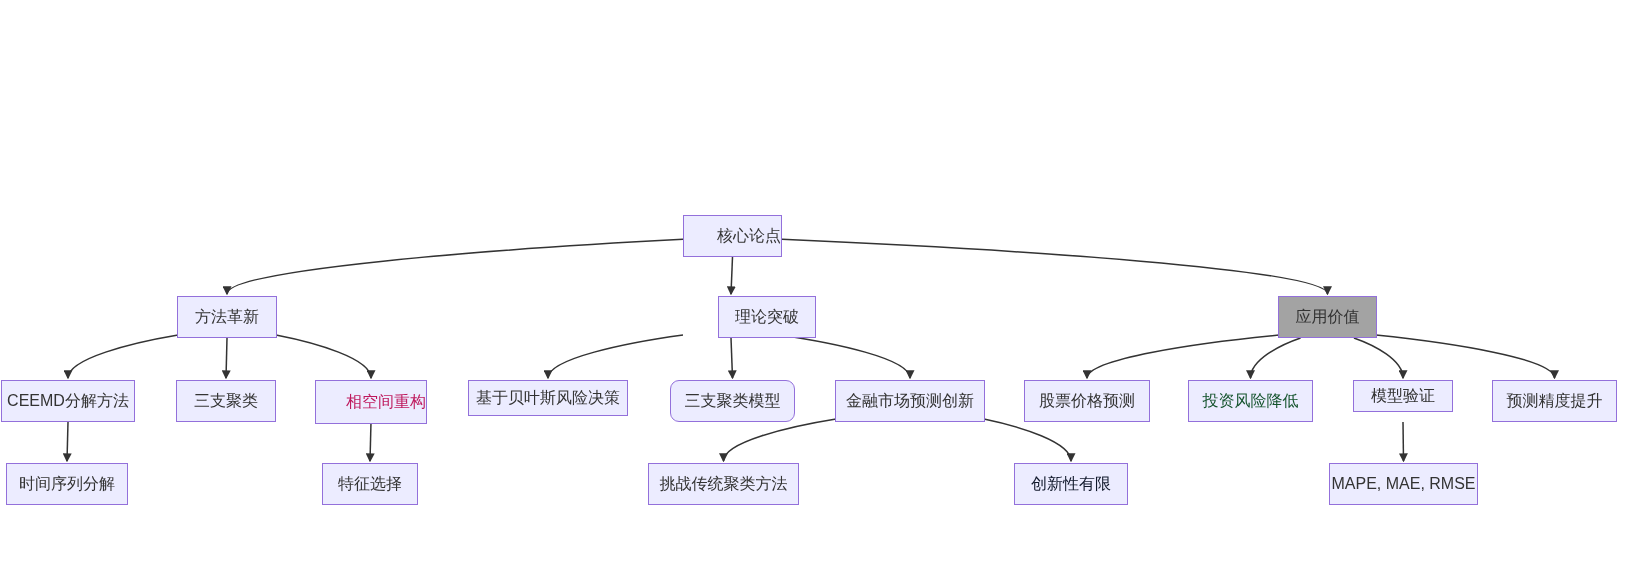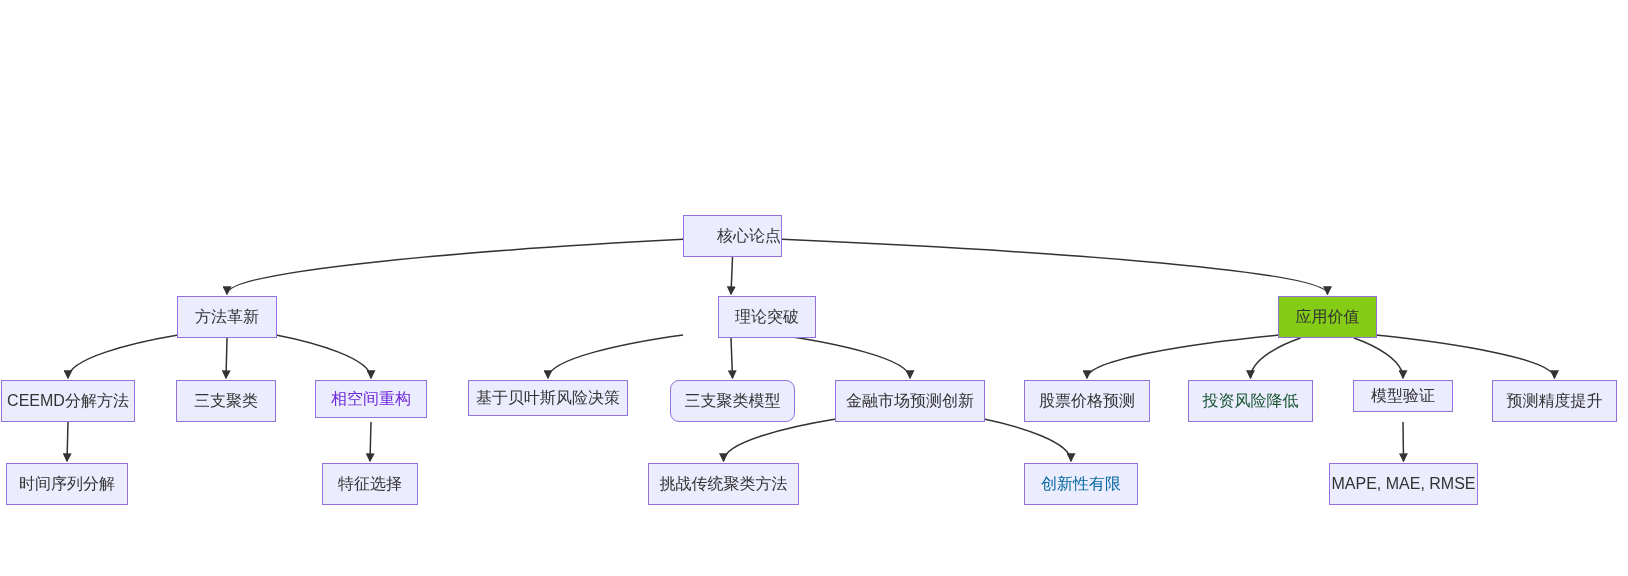--- a/index.html
+++ b/index.html
@@ -76,30 +76,30 @@
   <div id="node-layer">
       <div class="node" style="left: 683px; top: 215px; width: 99px; height: 42px; background: rgb(236, 236, 255); border-color: rgb(147, 112, 219); color: rgb(51, 51, 51); justify-content: flex-end;">
         <span>核心论点</span>
       </div>
       <div class="node" style="left: 177px; top: 296px; width: 100px; height: 42px; background: rgb(236, 236, 255); border-color: rgb(147, 112, 219); color: rgb(51, 51, 51);">
         <span>方法革新</span>
       </div>
       <div class="node" style="left: 682px; top: 296px; width: 98px; height: 42px; background: rgb(236, 236, 255); border-color: rgb(147, 112, 219); color: rgb(51, 51, 51); margin-left: 36px;">
         <span>理论突破</span>
       </div>
-      <div class="node" style="left: 1278px; top: 296px; width: 99px; height: 42px; background: #84cc16; border-color: rgb(147, 112, 219); color: rgb(51, 51, 51);">
+      <div class="node" style="left: 1278px; top: 296px; width: 99px; height: 42px; background: #a3a3a3; border-color: rgb(147, 112, 219); color: rgb(51, 51, 51);">
         <span>应用价值</span>
       </div>
       <div class="node" style="left: 1px; top: 380px; width: 134px; height: 42px; background: rgb(236, 236, 255); border-color: rgb(147, 112, 219); color: rgb(51, 51, 51);">
         <span>CEEMD分解方法</span>
       </div>
       <div class="node" style="left: 176px; top: 380px; width: 100px; height: 42px; background: rgb(236, 236, 255); border-color: rgb(147, 112, 219); color: rgb(51, 51, 51);">
         <span>三支聚类</span>
       </div>
-      <div class="node" style="left: 315px; top: 380px; width: 112px; height: 38px; background: rgb(236, 236, 255); border-color: rgb(147, 112, 219); color: #6d28d9;">
+      <div class="node" style="left: 315px; top: 380px; width: 112px; height: 44px; background: rgb(236, 236, 255); border-color: rgb(147, 112, 219); color: #be185d; justify-content: flex-end;">
         <span>相空间重构</span>
       </div>
       <div class="node" style="left: 468px; top: 380px; width: 160px; height: 36px; background: rgb(236, 236, 255); border-color: rgb(147, 112, 219); color: rgb(51, 51, 51);">
         <span>基于贝叶斯风险决策</span>
       </div>
       <div class="node" style="left: 670px; top: 380px; width: 125px; height: 42px; background: rgb(236, 236, 255); border-color: rgb(147, 112, 219); color: rgb(51, 51, 51); border-radius: 9px;">
         <span>三支聚类模型</span>
       </div>
       <div class="node" style="left: 835px; top: 380px; width: 150px; height: 42px; background: rgb(236, 236, 255); border-color: rgb(147, 112, 219); color: rgb(51, 51, 51);">
         <span>金融市场预测创新</span>
@@ -118,20 +118,20 @@
       </div>
       <div class="node" style="left: 6px; top: 463px; width: 122px; height: 42px; background: rgb(236, 236, 255); border-color: rgb(147, 112, 219); color: rgb(51, 51, 51);">
         <span>时间序列分解</span>
       </div>
       <div class="node" style="left: 322px; top: 463px; width: 96px; height: 42px; background: rgb(236, 236, 255); border-color: rgb(147, 112, 219); color: rgb(51, 51, 51);">
         <span>特征选择</span>
       </div>
       <div class="node" style="left: 648px; top: 463px; width: 151px; height: 42px; background: rgb(236, 236, 255); border-color: rgb(147, 112, 219); color: rgb(51, 51, 51);">
         <span>挑战传统聚类方法</span>
       </div>
-      <div class="node" style="left: 1014px; top: 463px; width: 114px; height: 42px; background: rgb(236, 236, 255); border-color: rgb(147, 112, 219); color: #0369a1; margin-left: 10px;">
+      <div class="node" style="left: 1014px; top: 463px; width: 114px; height: 42px; background: rgb(236, 236, 255); border-color: rgb(147, 112, 219); color: #0f172a;">
         <span>创新性有限</span>
       </div>
       <div class="node" style="left: 1329px; top: 463px; width: 149px; height: 42px; background: rgb(236, 236, 255); border-color: rgb(147, 112, 219); color: rgb(51, 51, 51);">
         <span>MAPE, MAE, RMSE</span>
       </div>
     </div>
 </div>
 
 </body></html>

